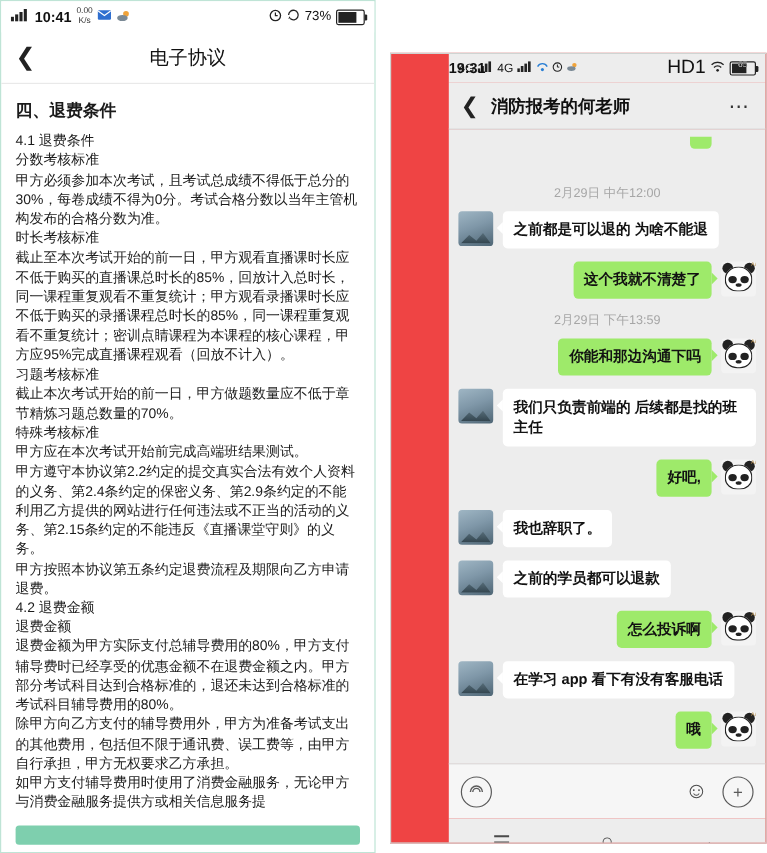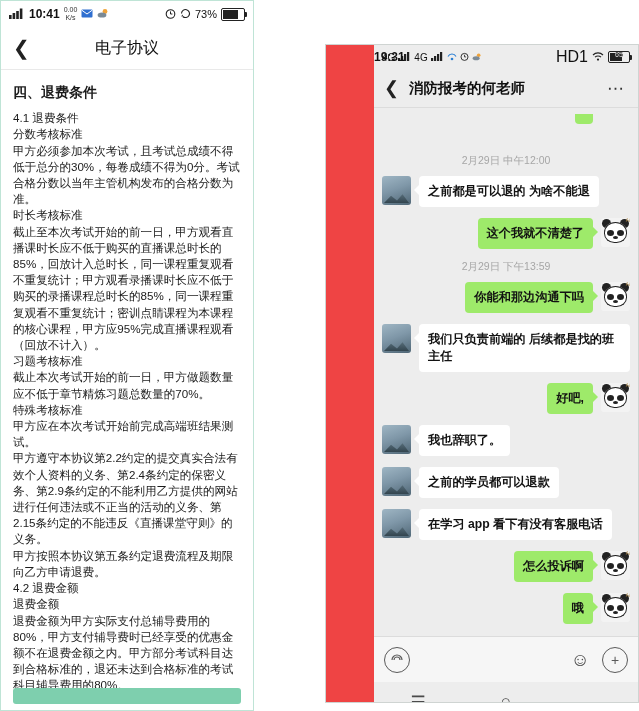--- a/index.html
+++ b/index.html
@@ -13,21 +13,21 @@
     position: relative;
     font-family: "Liberation Sans", sans-serif;
     overflow: hidden;
   }
 
   
   #left-phone {
     position: absolute;
     left: 0px;
     top: 0px;
-    width: 254px;
+    width: 313px;
     height: 711px;
     background: #ffffff;
     border: 1px solid #bfe4d6;
     box-sizing: border-box;
     overflow: hidden;
   }
   #left-statusbar {
     height: 26px;
     display: flex;
     align-items: center;
@@ -474,38 +474,38 @@
     <div class="msg-row">
       <div class="avatar"></div>
       <div class="bubble in">我也辞职了。</div>
     </div>
 
     <div class="msg-row">
       <div class="avatar"></div>
       <div class="bubble in">之前的学员都可以退款</div>
     </div>
 
-    <div class="msg-row">
-      <div class="avatar"></div>
-      <div class="bubble in">在学习 app 看下有没有客服电话</div>
-    </div>
-
     <div class="msg-row right">
       <div class="bubble out">怎么投诉啊</div>
       <div class="avatar panda">
         <span class="p-ear-l"></span>
           <span class="p-ear-r"></span>
         <span class="p-face"></span>
           <span class="p-eye-l"></span>
           <span class="p-eye-r"></span>
           <span class="p-nose"></span>
         <span class="p-badge">AI</span>
       </div>
     </div>
 
+    <div class="msg-row">
+      <div class="avatar"></div>
+      <div class="bubble in">在学习 app 看下有没有客服电话</div>
+    </div>
+
     <div class="msg-row right">
       <div class="bubble out">哦</div>
       <div class="avatar panda">
         <span class="p-ear-l"></span>
           <span class="p-ear-r"></span>
         <span class="p-face"></span>
           <span class="p-eye-l"></span>
           <span class="p-eye-r"></span>
           <span class="p-nose"></span>
         <span class="p-badge">AI</span>

